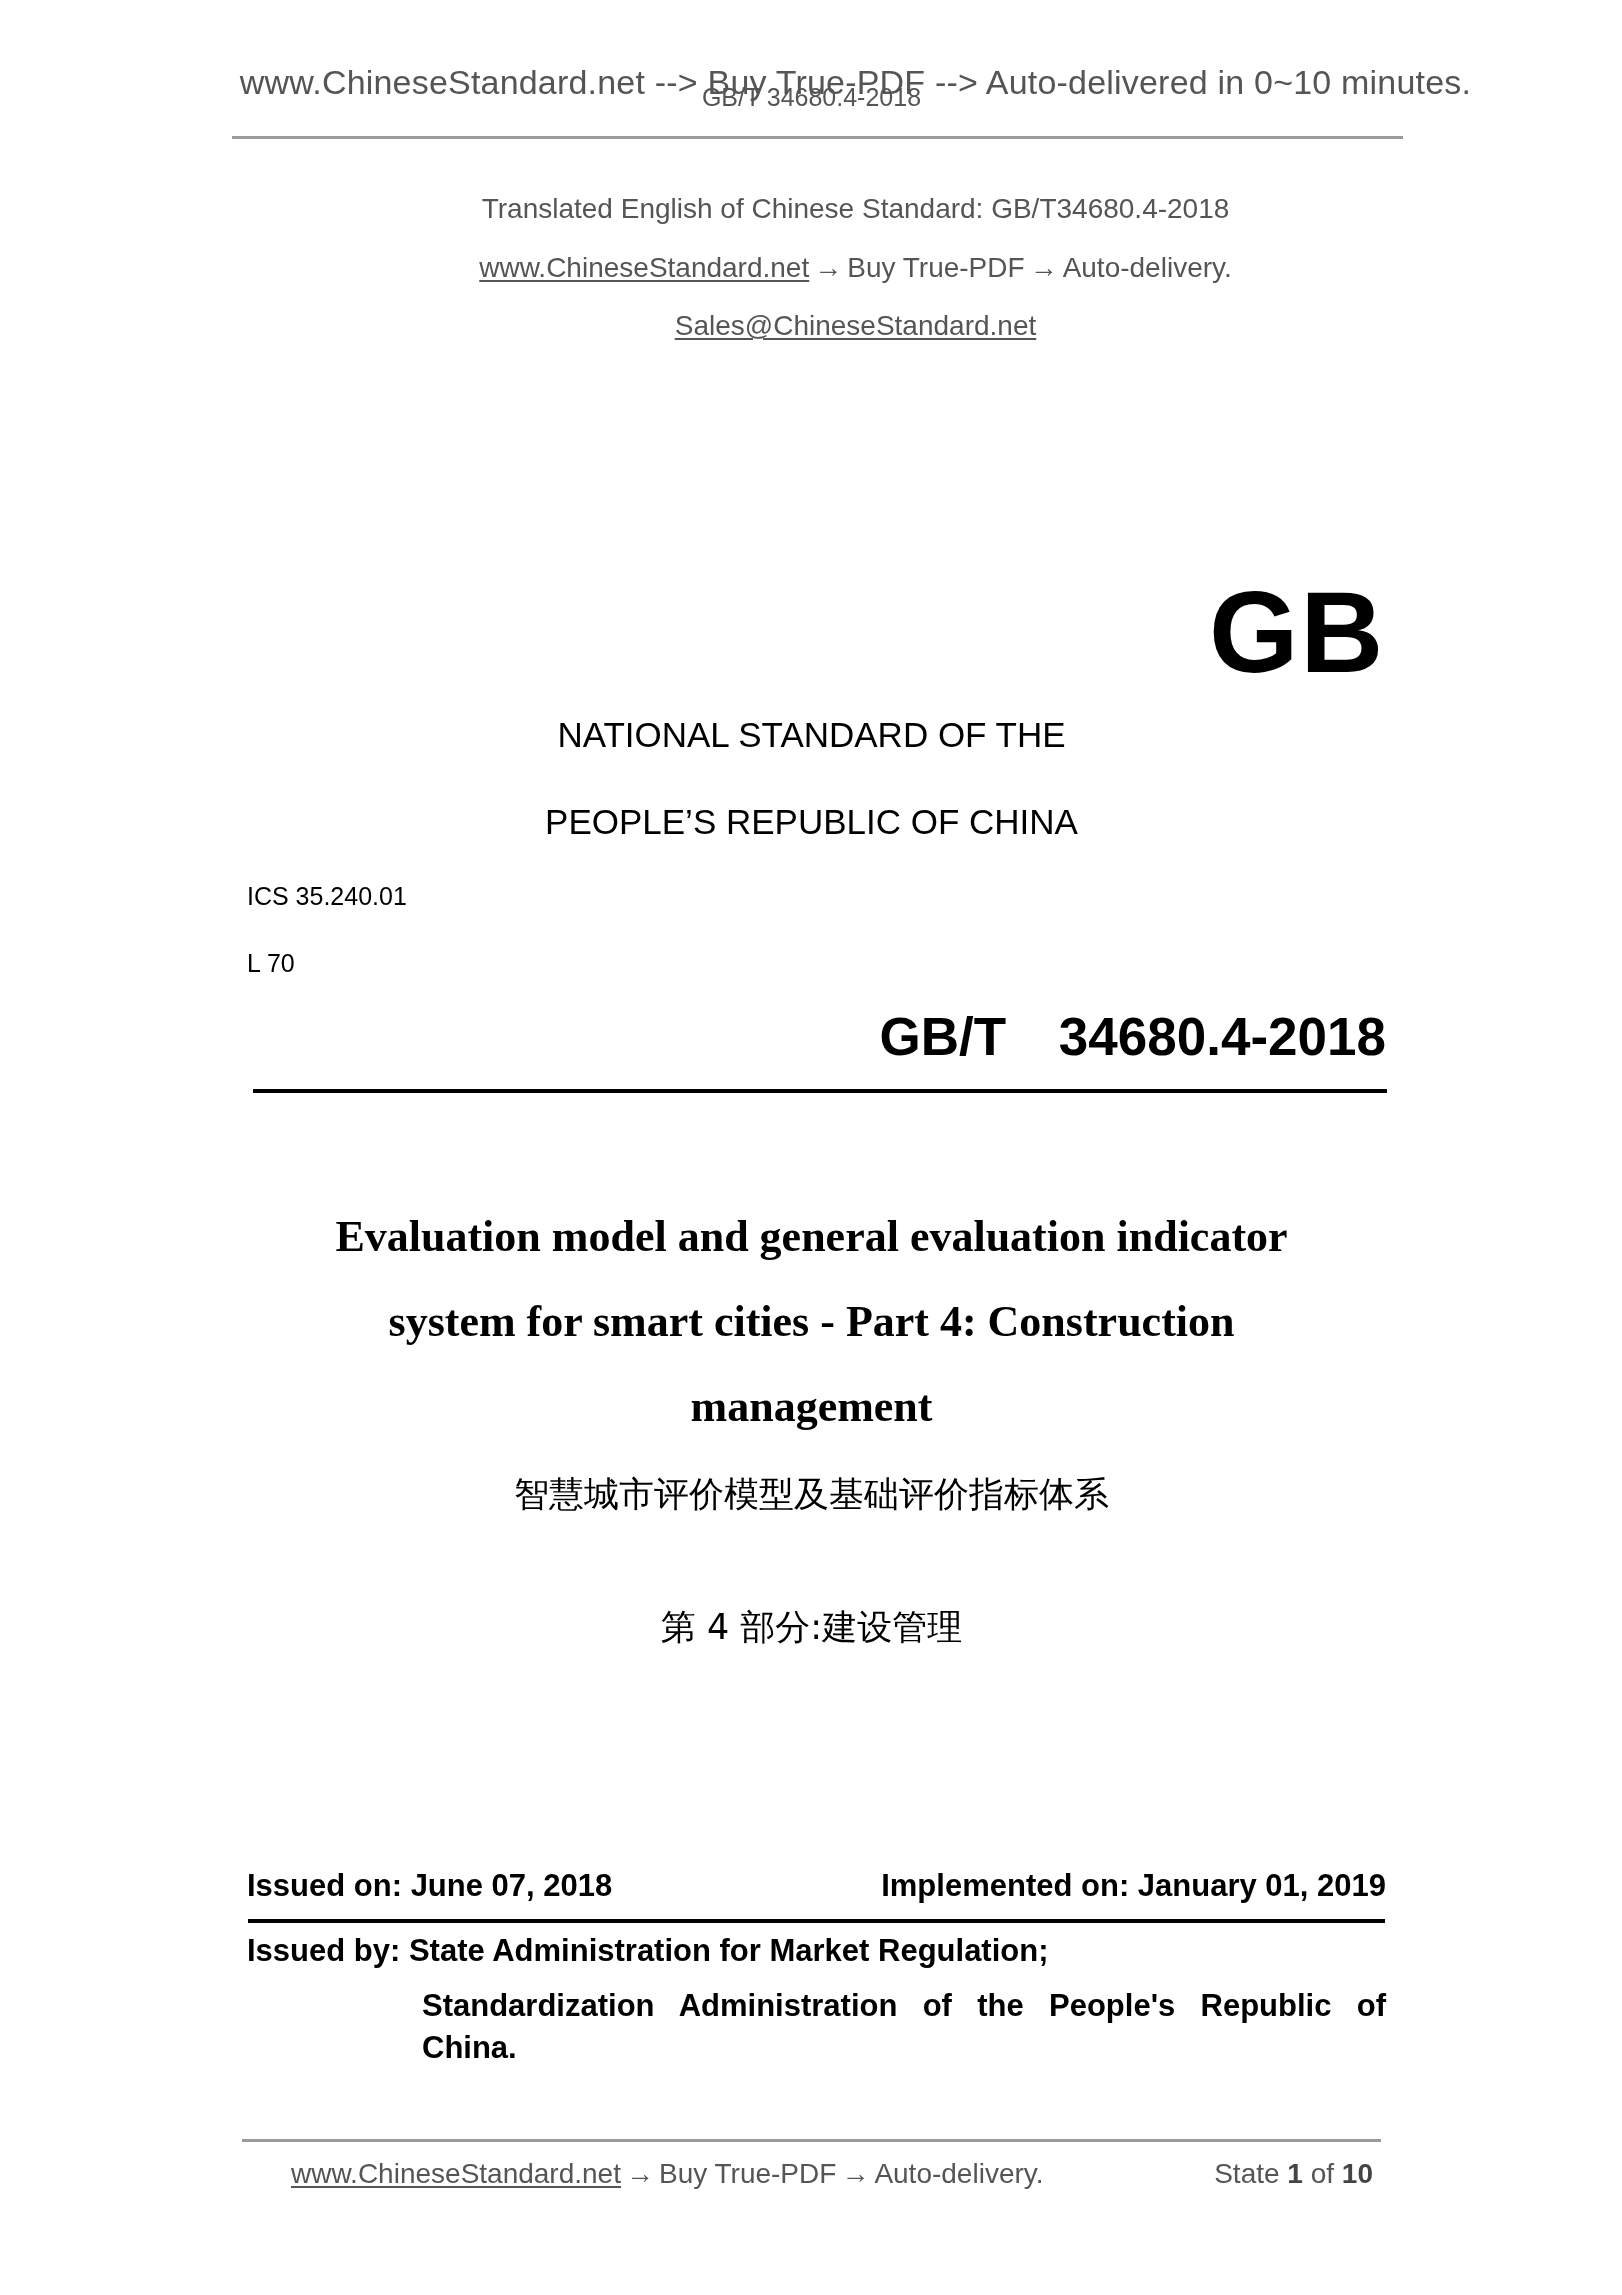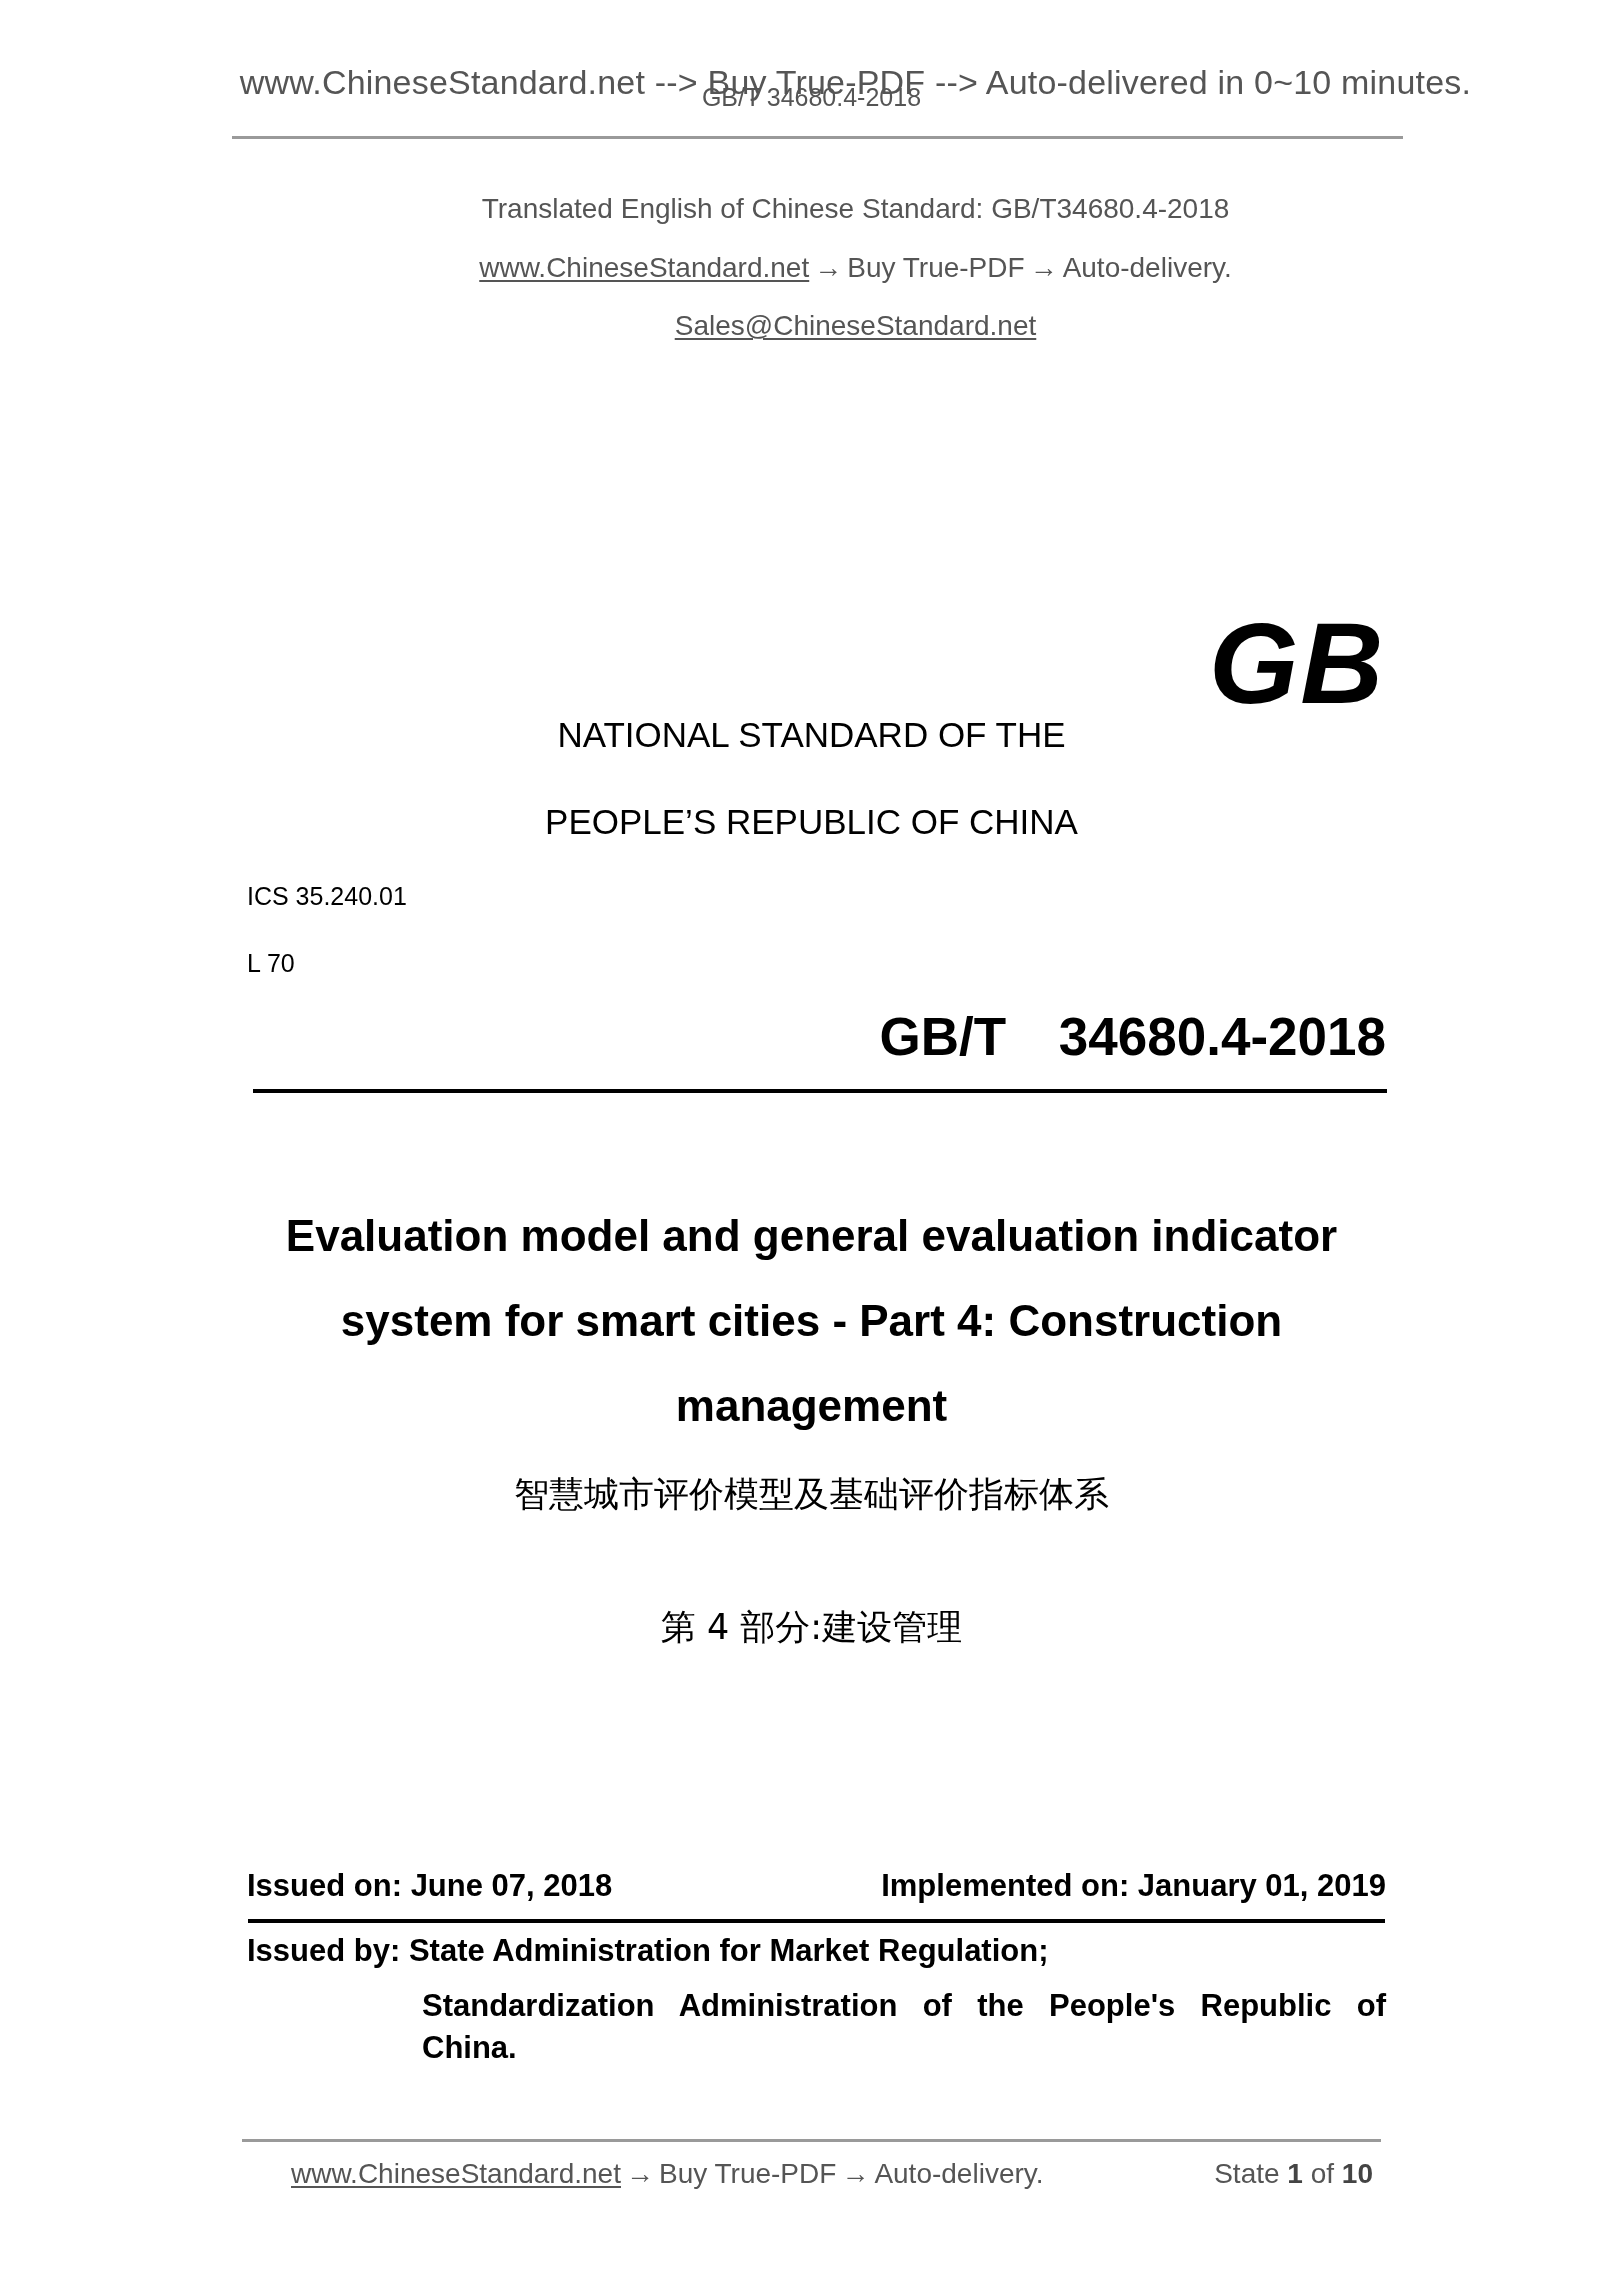--- a/index.html
+++ b/index.html
@@ -12,32 +12,32 @@
   .arrow { display: inline-block; margin: 0 5px; }
 
   #banner { top: 63px; font-size: 34px; letter-spacing: 0.2px; }
   #running-header { top: 83px; font-size: 25px; color: #555; }
   #header-rule { top: 136px; left: 232px; width: 1171px; height: 2.5px; background: #9a9a9a; }
 
   #translated-line { top: 193px; font-size: 28px; }
   #delivery-line { top: 252px; font-size: 28px; }
   #sales-line { top: 310px; font-size: 28px; }
 
-  #gb-logo { top: 606px; right: 238px; font-size: 115px; font-weight: bold; letter-spacing: 1.7px; line-height: 1; font-style: italic; }
+  #gb-logo { top: 575px; right: 238px; font-size: 115px; font-weight: bold; letter-spacing: 1.7px; line-height: 1; }
 
   #national-1 { top: 715px; font-size: 35px; }
   #national-2 { top: 802px; font-size: 35px; }
 
   #ics { top: 882px; left: 247px; font-size: 25px; }
   #ccs { top: 949px; left: 247px; font-size: 25px; }
 
   #std-number { top: 1006px; right: 237px; font-size: 53px; font-weight: bold; word-spacing: 11.7px; }
   #thick-rule-1 { top: 1089px; left: 253px; width: 1134px; height: 4.2px; background: #000; }
 
-  .title-line { font-size: 44px; font-weight: bold; }
+  .title-line { font-size: 44px; font-weight: bold; font-family: Liberation Serif, serif; }
   #title-1 { top: 1211px; }
   #title-2 { top: 1296px; }
   #title-3 { top: 1381px; }
 
   .zh-line { font-size: 35px; font-family: "DejaVu Sans", sans-serif; }
   #zh-1 { top: 1471px; }
   #zh-2 { top: 1556px; margin-top: 48px; }
 
   .meta { font-size: 31px; font-weight: bold; }
   #issued-on { top: 1868px; left: 247px; }

